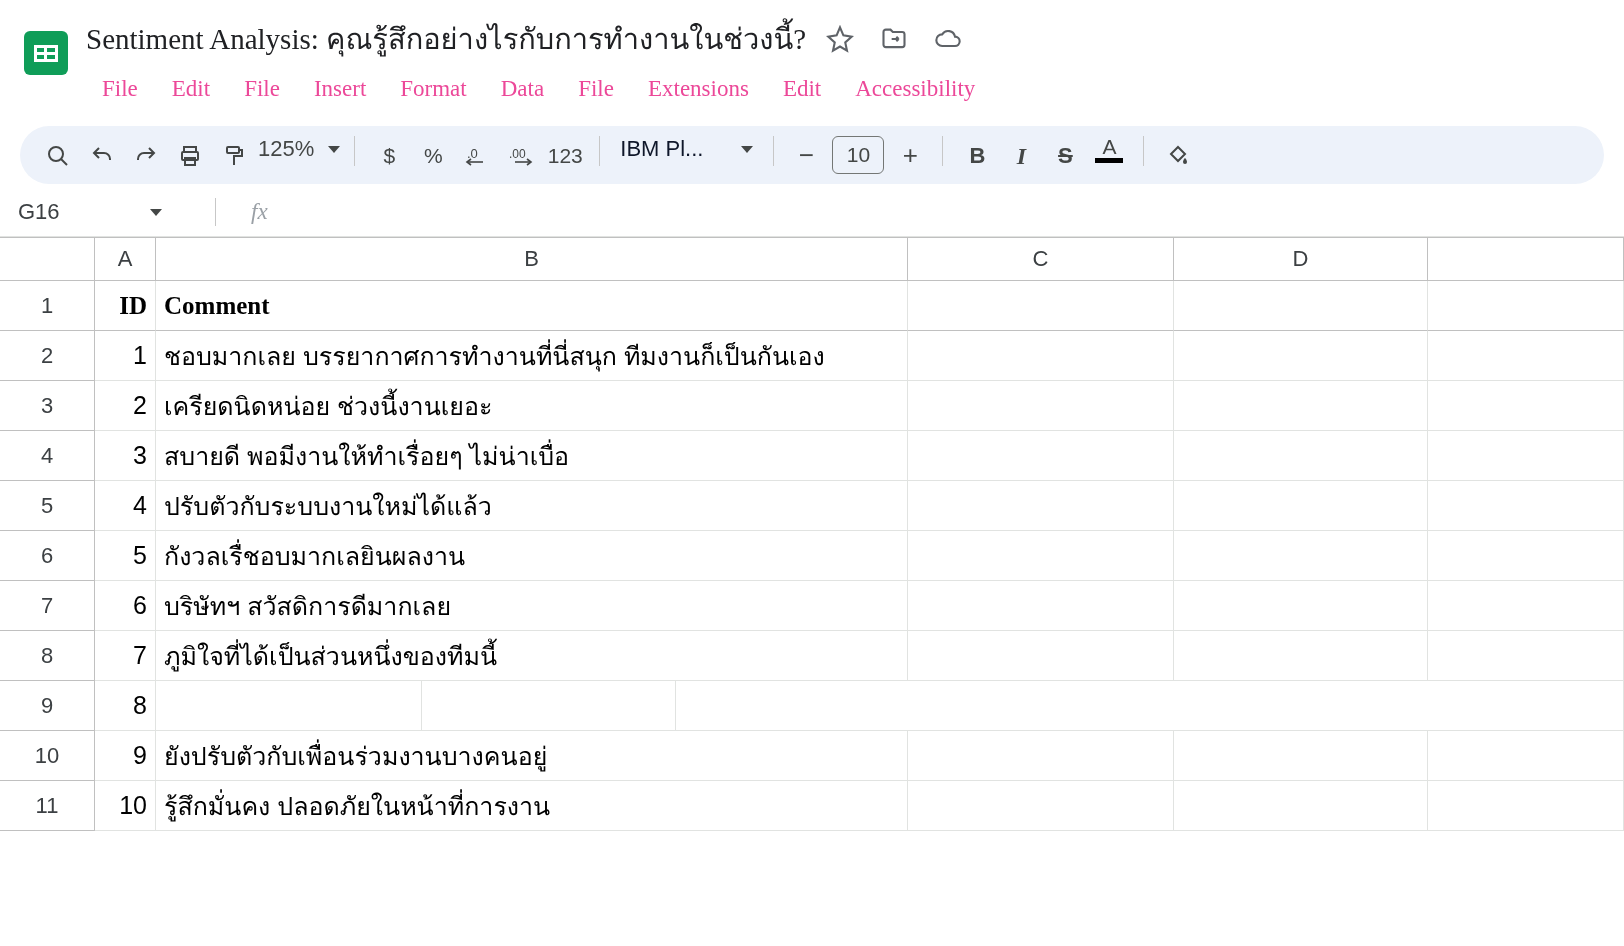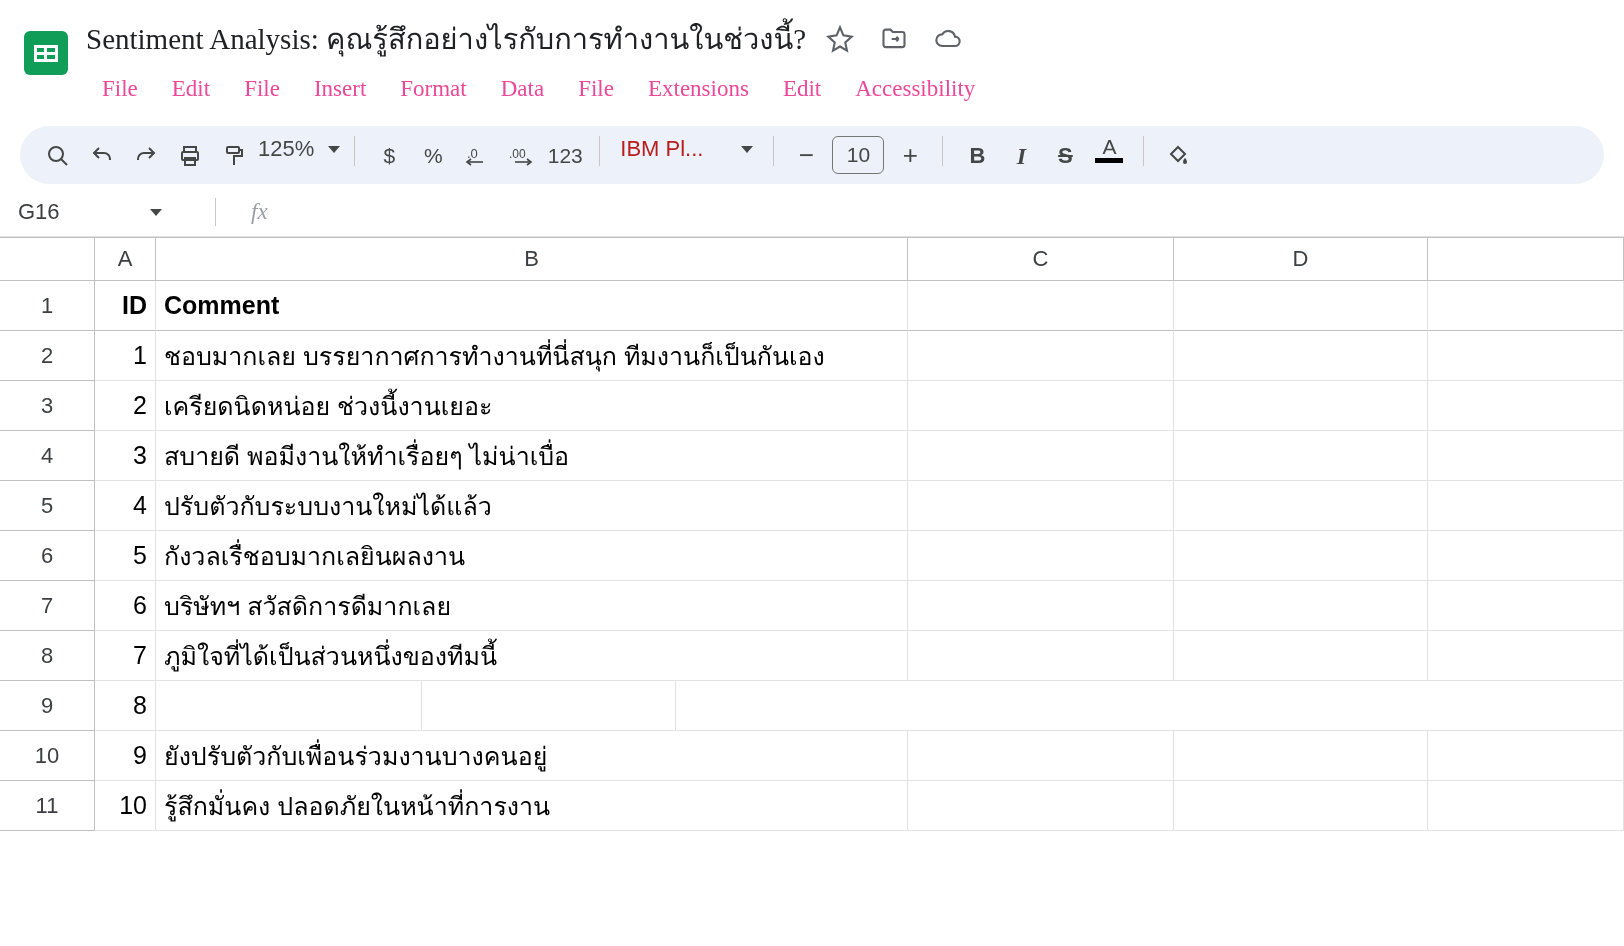--- a/index.html
+++ b/index.html
@@ -16,21 +16,21 @@
 .menubar { display: flex; gap: 2px; padding: 8px 0 14px 0; }
 .menu-item { font-size: 23px; color: #ec4899; padding: 6px 16px; border-radius: 4px; cursor: pointer; }
 .toolbar { display: flex; align-items: flex-start; background: #edf2fa; border-radius: 40px; margin: 0 20px 0 20px; padding: 10px 18px; height: 58px; gap: 4px; }
 .tb-btn { width: 40px; height: 40px; display: flex; align-items: center; justify-content: center; border-radius: 6px; cursor: pointer; color: #444746; }
 .tb-btn svg { width: 24px; height: 24px; }
 .tb-sep { width: 1px; height: 30px; background: #c7c7c7; margin: 0 10px; }
 .tb-text { font-size: 21px; color: #444746; padding: 0 6px; }
 .zoom-group { display: flex; align-items: center; gap: 6px; }
 .zoom-text { font-size: 22px; color: #444746; }
 .dropdown-arrow { width: 0; height: 0; border-left: 6px solid transparent; border-right: 6px solid transparent; border-top: 7px solid #444746; margin-left: 8px; }
-.font-select { display: flex; align-items: center; font-size: 22px; color: #b91c1c; gap: 30px; min-width: 130px; padding: 0 6px; }
+.font-select { display: flex; align-items: center; font-size: 22px; color: #0f172a; gap: 30px; min-width: 130px; padding: 0 6px; }
 .fontsize-group { display: flex; align-items: center; gap: 8px; }
 .fs-btn { width: 36px; height: 36px; display: flex; align-items: center; justify-content: center; cursor: pointer; font-size: 26px; color: #444746; }
 .fs-input { width: 52px; height: 38px; border: 1.5px solid #747775; border-radius: 6px; text-align: center; font-size: 21px; color: #444746; background: transparent; }
 .fmt-btn { font-size: 22px; font-weight: bold; color: #444746; width: 40px; height: 40px; display: flex; align-items: center; justify-content: center; cursor: pointer; border-radius: 6px; }
 .fmt-italic { font-style: italic; font-family: serif; font-size: 24px; }
 .fmt-strike { text-decoration: line-through; }
 .text-color { display: flex; flex-direction: column; align-items: center; width: 40px; cursor: pointer; }
 .text-color .letter { font-size: 21px; color: #444746; line-height: 1; }
 .text-color .bar { width: 28px; height: 5px; background: #000; margin-top: 1px; }
 .namebox-row { display: flex; align-items: center; padding: 14px 10px 10px 10px; border-bottom: 1px solid #e1e3e1; gap: 19px;}
@@ -51,21 +51,21 @@
 .row { display: flex; height: 50px; }
 .rh { width: 95px; border-right: 1px solid #c0c0c0; border-bottom: 1px solid #c0c0c0; display: flex; align-items: center; justify-content: center; font-size: 22px; color: #3c4043; background: #fff; }
 .cell { border-right: 1px solid #e1e3e1; border-bottom: 1px solid #e1e3e1; display: flex; align-items: center; padding: 0 8px; font-size: 25px; color: #000; overflow: hidden; white-space: nowrap; }
 .cell-a { width: 61px; justify-content: flex-end; }
 .cell-b { width: 752px; }
 .cell-c { width: 266px; }
 .cell-d { width: 254px; }
 .cell-e { flex: 1; }
 .bold { font-weight: 700; }
 .col-headers { border-top: 1px solid #c0c0c0; }
-.row:first-of-type .cell { border-bottom-color: #c0c0c0; }
+.row:first-of-type .cell { border-bottom-color: #c0c0c0; font-family: Liberation Serif, serif; }
 </style>
 </head>
 <body>
 
 <div class="header">
   <div class="logo">
     <svg viewBox="0 0 52 52">
         <rect x="4" y="4" width="44" height="44" rx="6" fill="#0f9d58"></rect>
         <rect x="14" y="18" width="24" height="3" fill="#fff"></rect>
         <rect x="14" y="25" width="24" height="3" fill="#fff"></rect>

